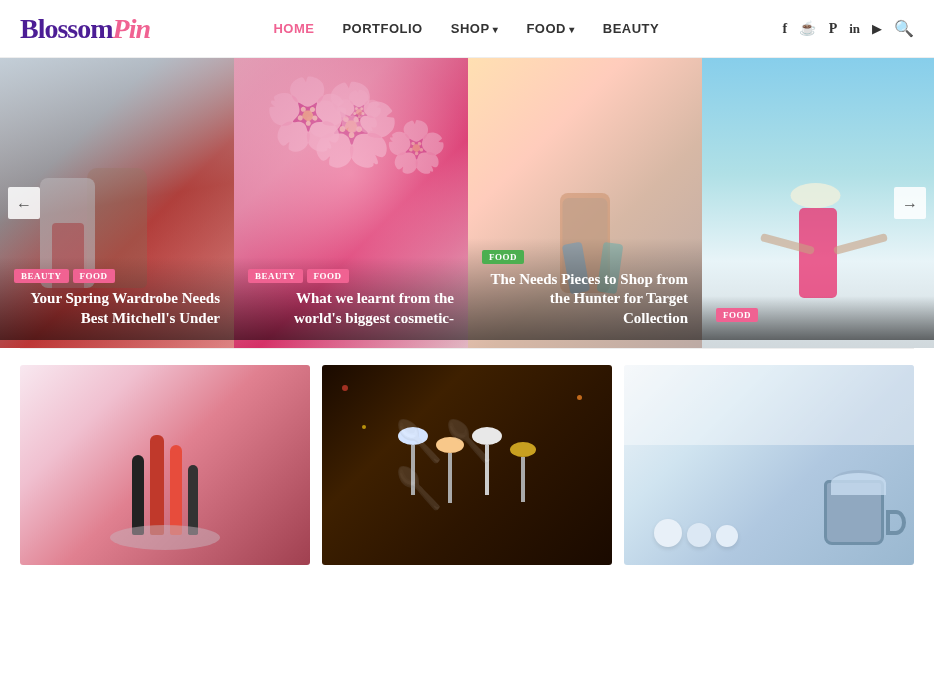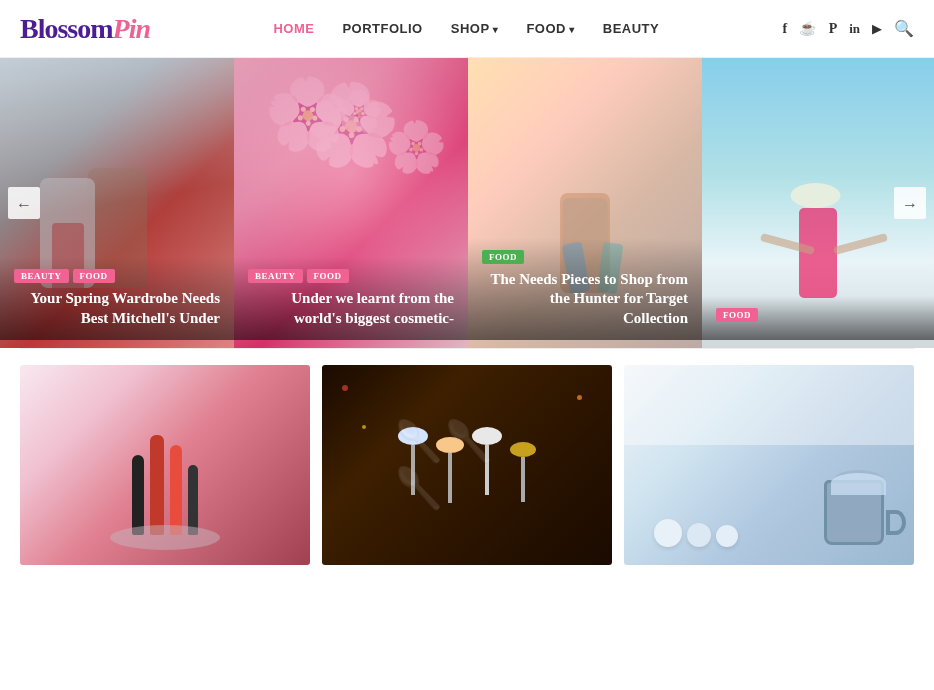--- a/index.html
+++ b/index.html
@@ -295,21 +295,21 @@
 
       <div style="position:absolute;top:15px;left:30px;font-size:70px;opacity:0.75;">🌸</div>
       <div style="position:absolute;top:60px;right:20px;font-size:50px;opacity:0.6;">🌸</div>
       <div style="position:absolute;top:30px;left:100px;font-size:40px;opacity:0.5;">🌸</div>
     </div>
     <div class="slide-overlay">
       <div class="tags">
         <span class="tag">BEAUTY</span>
         <span class="tag">FOOD</span>
       </div>
-      <div class="slide-title">Under we learnt from the world's biggest cosmetic-</div>
+      <div class="slide-title">What we learnt from the world's biggest cosmetic-</div>
     </div>
   </div>
 
   <div class="slide slide-3">
     <div class="slide-bg">
 
       <div style="position:absolute;bottom:55px;left:50%;transform:translateX(-50%);width:45px;height:95px;background:rgba(190,160,140,0.6);border-radius:6px;"></div>
       <div style="position:absolute;bottom:55px;left:42%;width:20px;height:50px;background:rgba(100,160,200,0.5);border-radius:4px;transform:rotate(-10deg);"></div>
       <div style="position:absolute;bottom:55px;right:35%;width:20px;height:50px;background:rgba(100,180,180,0.5);border-radius:4px;transform:rotate(8deg);"></div>
     </div>

